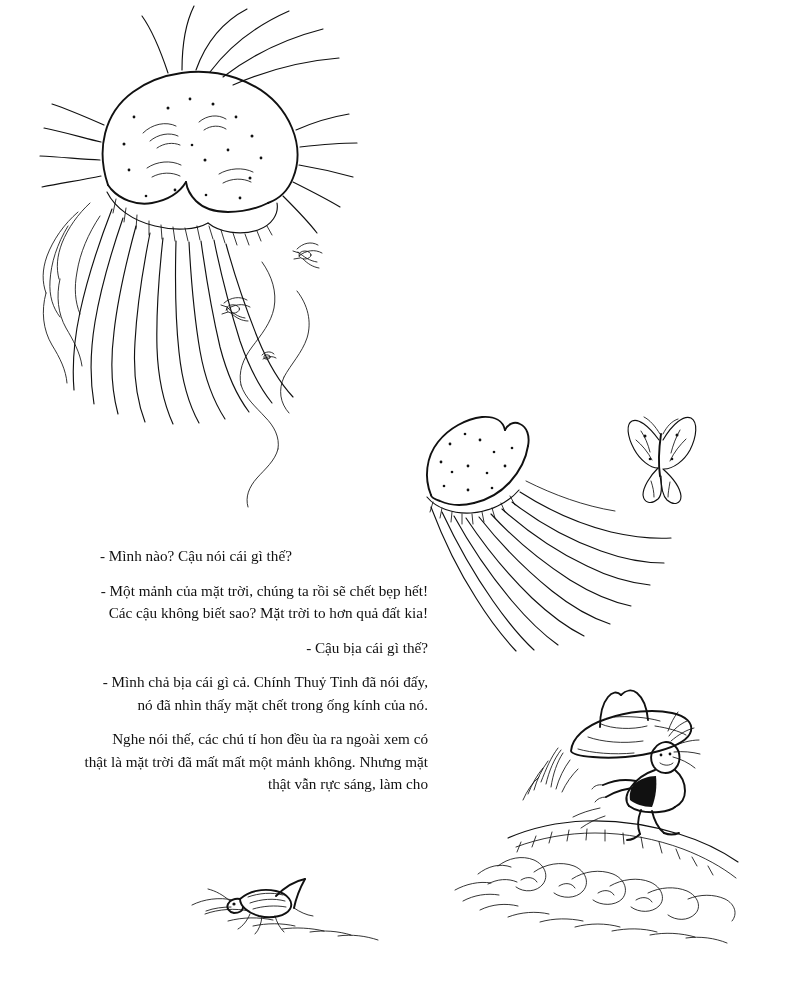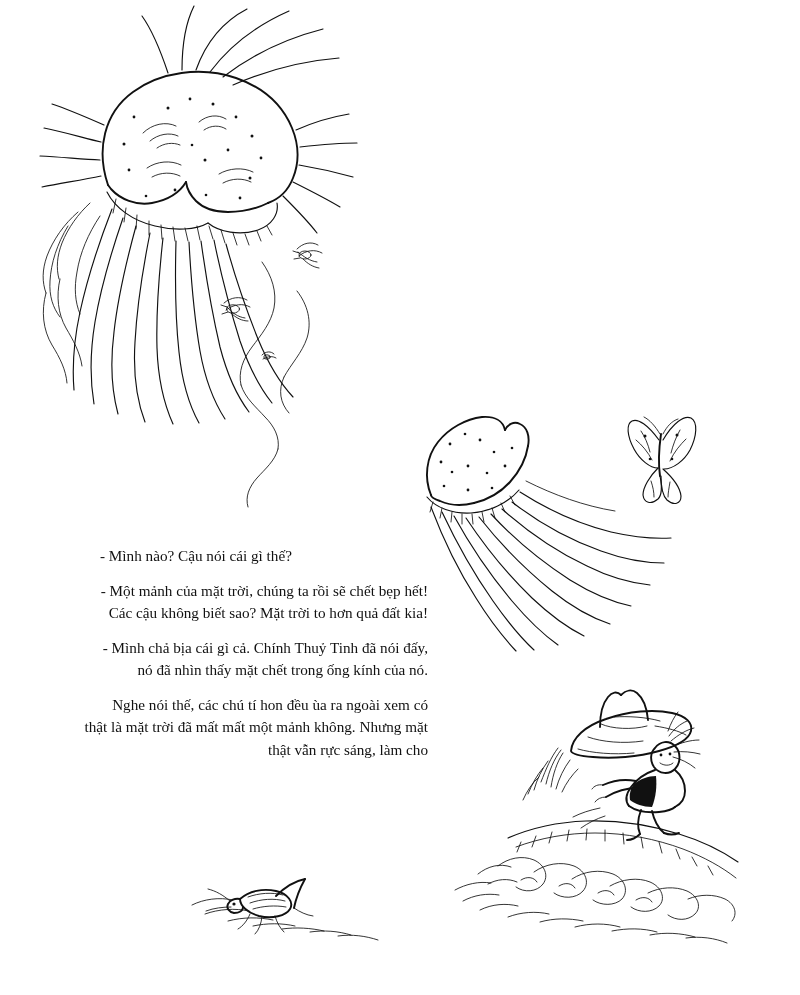--- a/index.html
+++ b/index.html
@@ -402,17 +402,18 @@
         <path class="thin" d="M262 917 C 261 924, 259 930, 255 934"></path>
         <path class="thin" d="M275 916 C 277 923, 280 928, 284 932"></path>
       </g>
 
     </svg>
   </div>
 
   <div class="text-block">
     <p class="para">- Mình nào? Cậu nói cái gì thế?</p>
     <p class="para spaced">- Một mảnh của mặt trời, chúng ta rồi sẽ chết bẹp hết! Các cậu không biết sao? Mặt trời to hơn quả đất kia!</p>
+    <p class="para spaced">- Cậu bịa cái gì thế?</p>
     <p class="para spaced">- Mình chả bịa cái gì cả. Chính Thuỷ Tinh đã nói đấy, nó đã nhìn thấy mặt chết trong ống kính của nó.</p>
     <p class="para spaced">Nghe nói thế, các chú tí hon đều ùa ra ngoài xem có thật là mặt trời đã mất mất một mảnh không. Nhưng mặt thật vẫn rực sáng, làm cho</p>
   </div>
 
 </div>
 
 </body></html>

